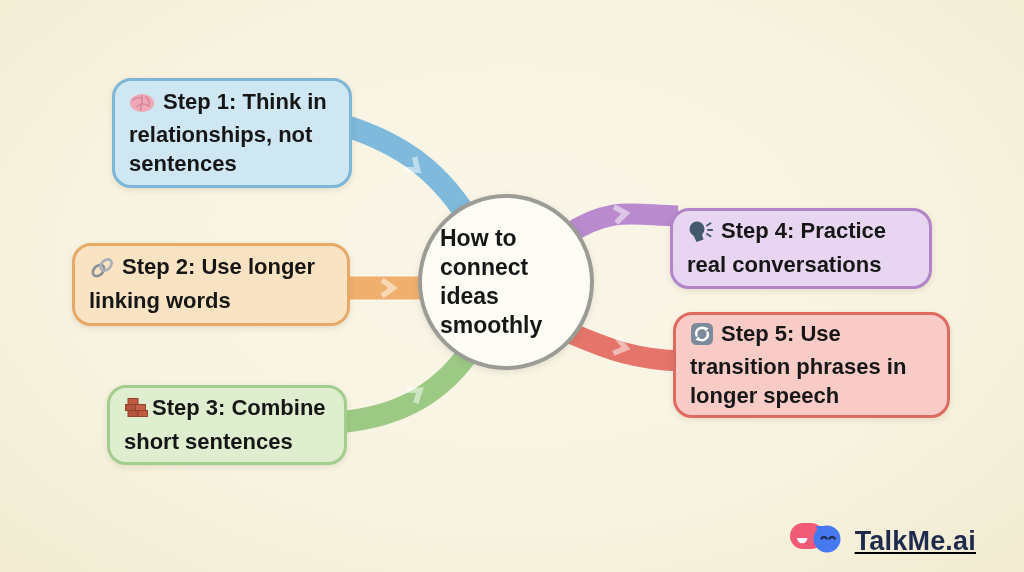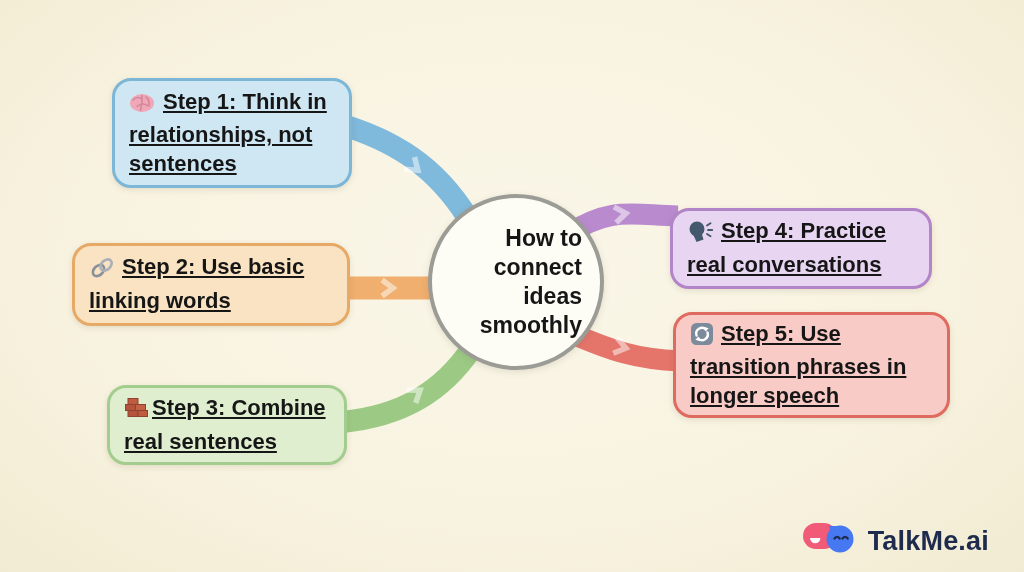--- a/index.html
+++ b/index.html
@@ -8,41 +8,40 @@
     background: radial-gradient(ellipse at 50% 45%, #faf6e8 0%, #f8f3e0 60%, #f1ebd2 100%);
     font-family:"Liberation Sans", sans-serif;
   }
   .connectors { position:absolute; left:0; top:0; z-index:1; }
   .node {
     position:absolute; z-index:2; box-sizing:border-box;
     display:flex; align-items:center;
     border-radius:19px; padding:8px 14px;
     font-weight:bold; font-size:22px; line-height:1.3; color:#161616;
     box-shadow:0 2px 6px rgba(96,84,52,0.14);
-    text-decoration:underline;
   }
   .node p { margin:0; }
   .node-step1 { left:112px; top:78px;  width:240px; height:110px; background:#cee7f3; border:3.5px solid #7db6d7; }
   .node-step2 { left:72px;  top:243px; width:278px; height:83px;  background:#fae3c2; border:3.5px solid #e7a966; }
   .node-step3 { left:107px; top:385px; width:240px; height:80px;  background:#dfeecf; border:3.5px solid #a3cd8e; }
   .node-step4 { left:670px; top:168px; width:262px; height:81px;  background:#e7d5f1; border:3.5px solid #b285c8;margin-top:40px; }
   .node-step5 { left:673px; top:312px; width:277px; height:106px; background:#f8cbc7; border:3.5px solid #df6a5f;align-items:center; }
   .emoji-icon { display:inline-block; vertical-align:-5px; margin-right:7px; }
   .center-circle {
-    position:absolute; z-index:3; left:428px; top:194px; width:176px; height:176px;
+    position:absolute; z-index:3; left:418px; top:194px; width:176px; height:176px;
     box-sizing:border-box; border-radius:50%;
     background:#fdfdf6; border:4px solid #9c9c96;
-    display:flex; align-items:center; justify-content:center; text-align:right;
+    display:flex; align-items:center; justify-content:center; text-align:left;
     font-weight:bold; font-size:23px; line-height:1.27; color:#161616;
     box-shadow:0 2px 7px rgba(96,84,52,0.15);
   }
   .center-circle span { display:block; width:132px; }
   .logo {
-    position:absolute; z-index:4; right:35px; bottom:10px;
-    display:flex; align-items:center; gap:9px;
+    position:absolute; z-index:4; right:48px; bottom:10px;
+    display:flex; align-items:center; gap:9px;text-decoration:underline;
   }
   .logo-text { font-weight:bold; font-size:27px; color:#1e2b4d; letter-spacing:0.2px; }
 </style>
 </head>
 <body>
 
 <div class="stage">
 
   <svg class="connectors" width="1024" height="572" viewBox="0 0 1024 572">
     <path d="M346 126 C 402 144, 442 172, 474 228" stroke="#7fb9dc" stroke-width="22" fill="none"></path>
@@ -64,33 +63,33 @@
     <p><span class="emoji-icon"><svg width="27" height="22" viewBox="0 0 27 22">
             <ellipse cx="13" cy="11" rx="12" ry="9" fill="#f0a8b8"></ellipse>
             <path d="M4 8 Q8 3.5 13 7 M8 14.5 Q13 10 18.5 13.5 M13 3.5 Q13.5 11 11.5 18.5 M17 5 Q21 8 20 14" stroke="#d4879a" stroke-width="1.6" fill="none" stroke-linecap="round"></path>
           </svg></span><span>Step 1: Think in relationships, not sentences</span></p>
   </div>
 
   <div class="node node-step2">
     <p><span class="emoji-icon"><svg width="26" height="22" viewBox="0 0 26 22">
             <ellipse cx="9.5" cy="13.5" rx="6.5" ry="4.6" transform="rotate(-45 9.5 13.5)" fill="none" stroke="#8a9099" stroke-width="2.6"></ellipse>
             <ellipse cx="17" cy="8" rx="6.5" ry="4.6" transform="rotate(-45 17 8)" fill="none" stroke="#aab0b8" stroke-width="2.6"></ellipse>
-          </svg></span><span>Step 2: Use basic linking words</span></p>
+          </svg></span><span>Step 2: Use longer linking words</span></p>
   </div>
 
   <div class="node node-step3">
     <p><span class="emoji-icon" style="margin-right:3px"><svg width="25" height="23" viewBox="0 0 25 23">
             <g stroke="#8e4230" stroke-width="1">
               <rect x="4" y="1.5" width="10" height="6" fill="#c05b40"></rect>
               <rect x="1.5" y="7.5" width="10" height="6" fill="#b5543a"></rect>
               <rect x="11.5" y="7.5" width="10" height="6" fill="#c56146"></rect>
               <rect x="4" y="13.5" width="10" height="6" fill="#b5543a"></rect>
               <rect x="14" y="13.5" width="9.5" height="6" fill="#c05b40"></rect>
             </g>
-          </svg></span><span>Step 3: Combine real sentences</span></p>
+          </svg></span><span>Step 3: Combine short sentences</span></p>
   </div>
 
   <div class="node node-step4">
     <p><span class="emoji-icon"><svg width="27" height="23" viewBox="0 0 27 23">
             <circle cx="10" cy="9" r="7.5" fill="#44586e"></circle>
             <path d="M5.5 13 L9.5 22 L16.5 19.5 L14 11.5 Z" fill="#44586e"></path>
             <path d="M20 5.5 l3.5 -2.2 M21 10 l4.2 0 M20 14 l3.5 2.2" stroke="#44586e" stroke-width="1.9" fill="none" stroke-linecap="round"></path>
           </svg></span><span>Step 4: Practice real conversations</span></p>
   </div>
 

